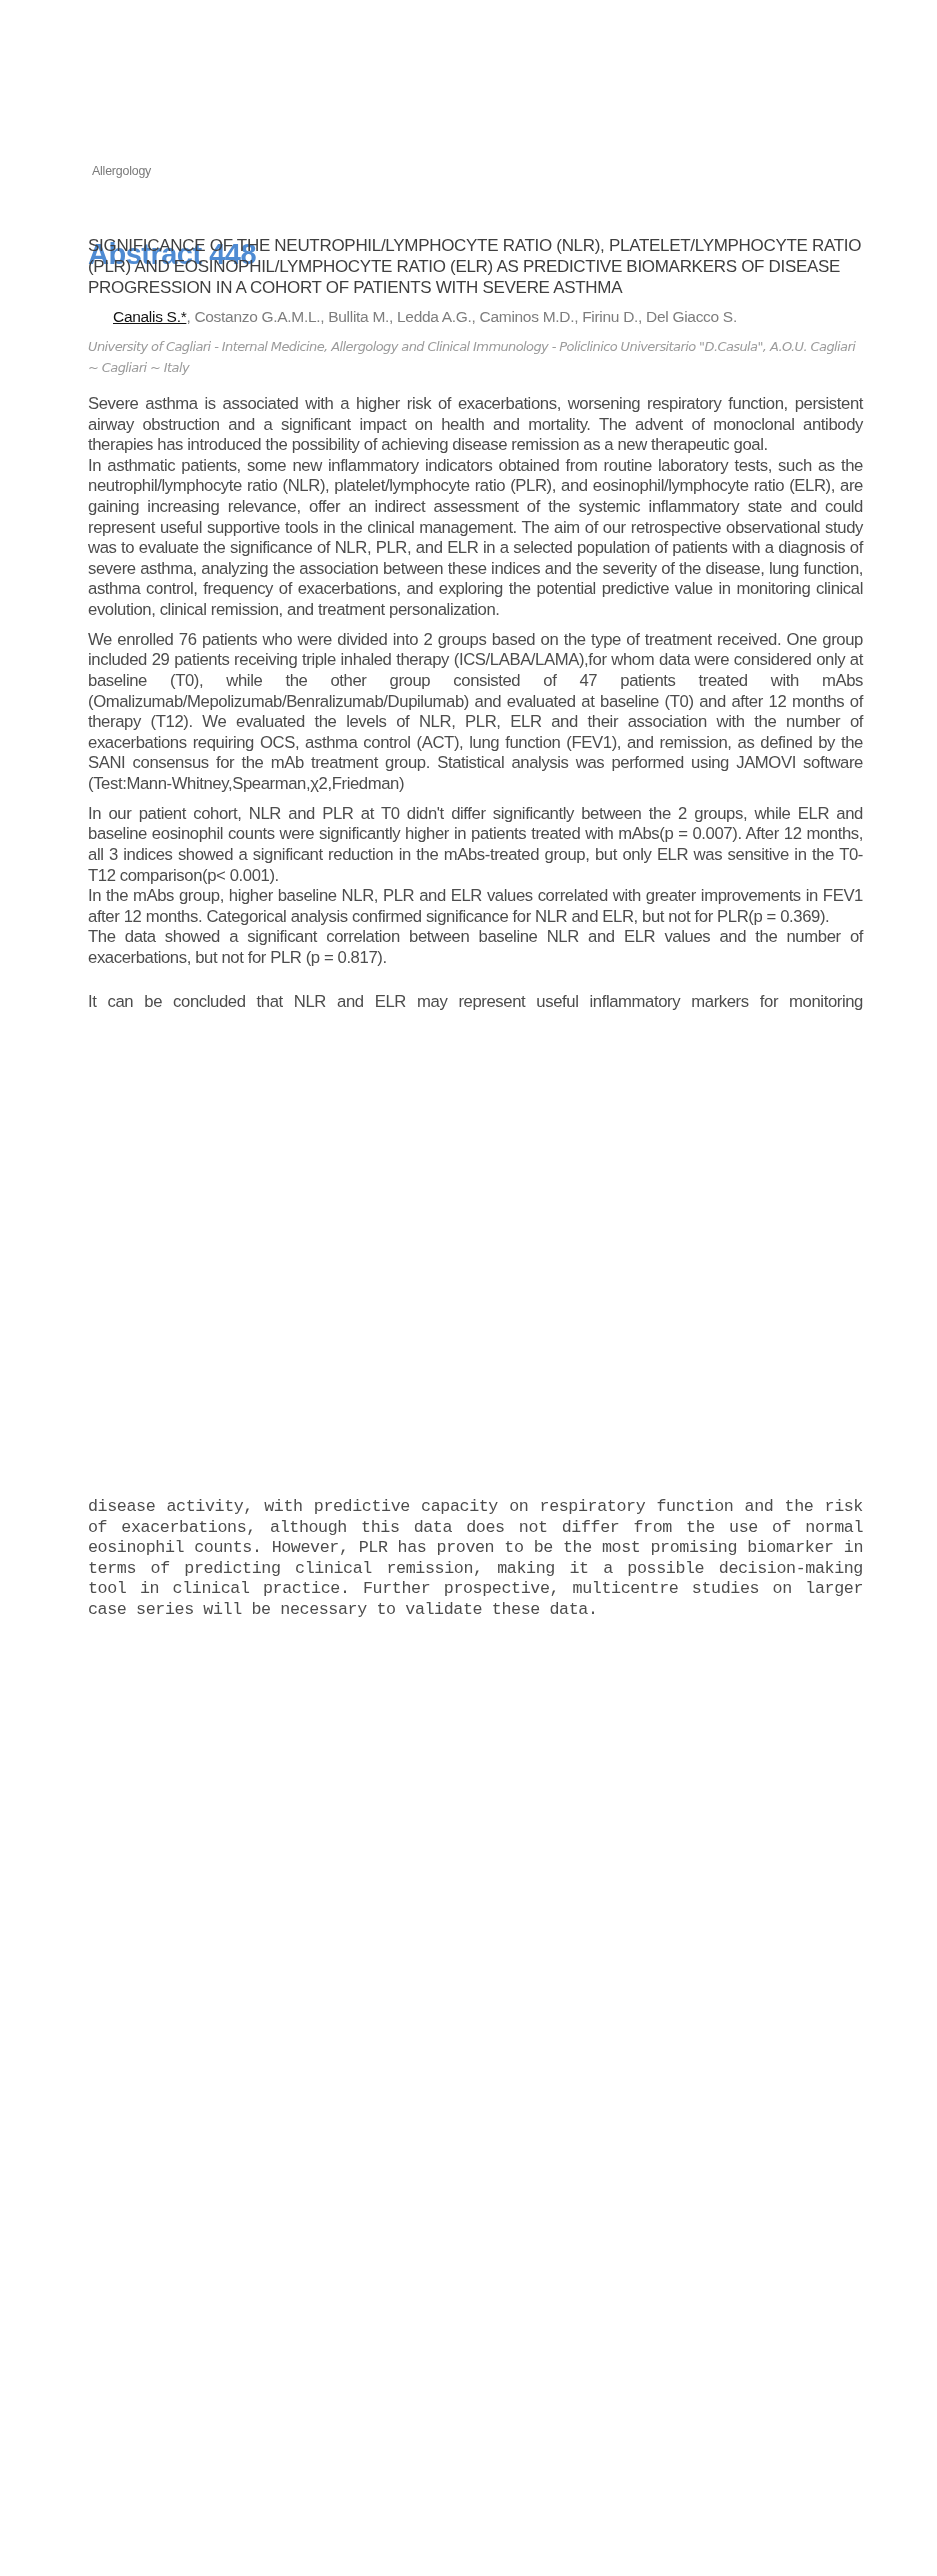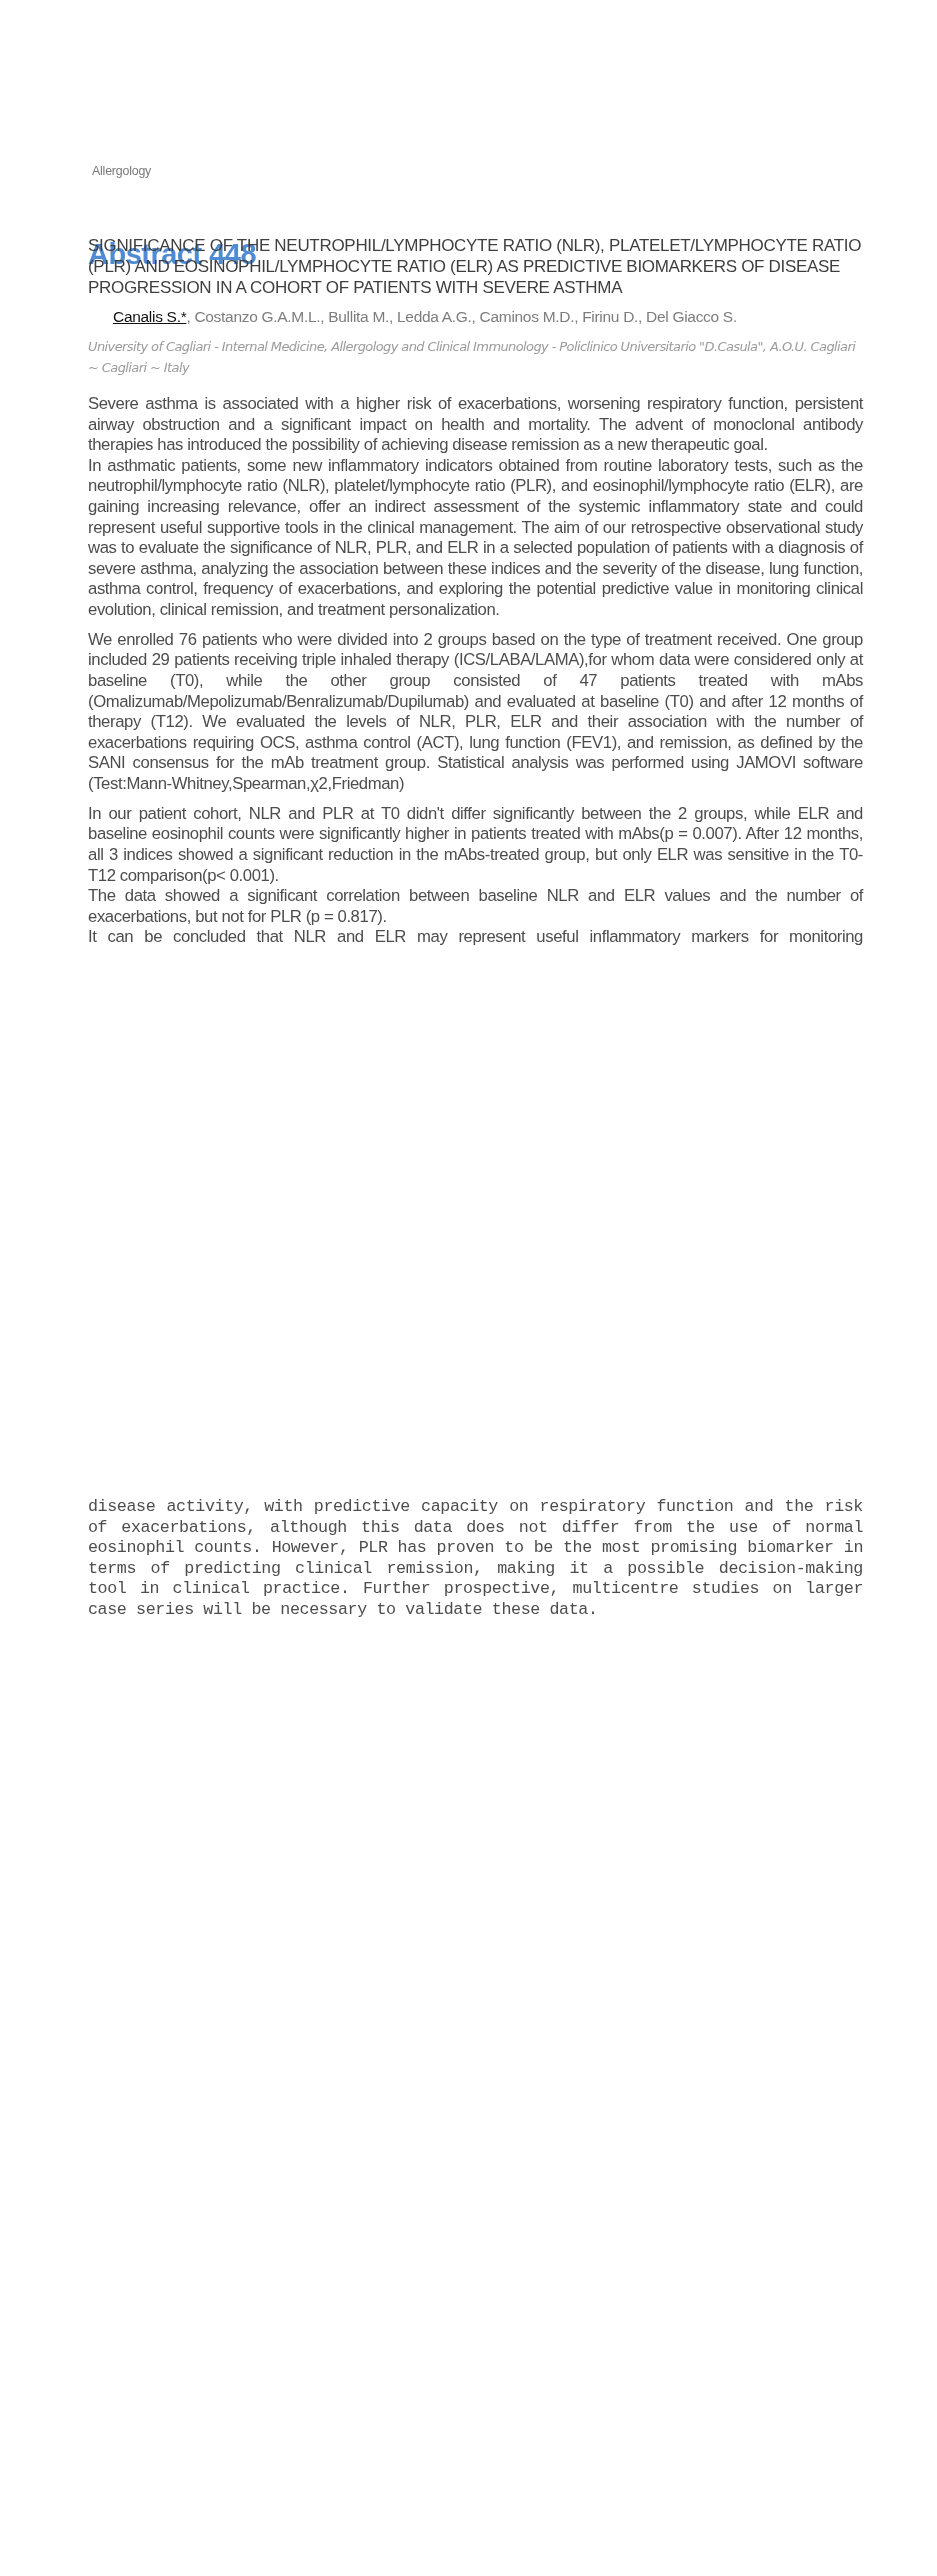--- a/index.html
+++ b/index.html
@@ -57,21 +57,22 @@
 <div class="body-text block1">
   <div class="section">
     <p>Severe asthma is associated with a higher risk of exacerbations, worsening respiratory function, persistent airway obstruction and a significant impact on health and mortality. The advent of monoclonal antibody therapies has introduced the possibility of achieving disease remission as a new therapeutic goal.</p>
     <p>In asthmatic patients, some new inflammatory indicators obtained from routine laboratory tests, such as the neutrophil/lymphocyte ratio (NLR), platelet/lymphocyte ratio (PLR), and eosinophil/lymphocyte ratio (ELR), are gaining increasing relevance, offer an indirect assessment of the systemic inflammatory state and could represent useful supportive tools in the clinical management. The aim of our retrospective observational study was to evaluate the significance of NLR, PLR, and ELR in a selected population of patients with a diagnosis of severe asthma, analyzing the association between these indices and the severity of the disease, lung function, asthma control, frequency of exacerbations, and exploring the potential predictive value in monitoring clinical evolution, clinical remission, and treatment personalization.</p>
   </div>
   <div class="section">
     <p>We enrolled 76 patients who were divided into 2 groups based on the type of treatment received. One group included 29 patients receiving triple inhaled therapy (ICS/LABA/LAMA),for whom data were considered only at baseline (T0), while the other group consisted of 47 patients treated with mAbs (Omalizumab/Mepolizumab/Benralizumab/Dupilumab) and evaluated at baseline (T0) and after 12 months of therapy (T12). We evaluated the levels of NLR, PLR, ELR and their association with the number of exacerbations requiring OCS, asthma control (ACT), lung function (FEV1), and remission, as defined by the SANI consensus for the mAb treatment group. Statistical analysis was performed using JAMOVI software (Test:Mann-Whitney,Spearman,χ2,Friedman)</p>
   </div>
   <div class="section">
     <p>In our patient cohort, NLR and PLR at T0 didn't differ significantly between the 2 groups, while ELR and baseline eosinophil counts were significantly higher in patients treated with mAbs(p = 0.007). After 12 months, all 3 indices showed a significant reduction in the mAbs-treated group, but only ELR was sensitive in the T0-T12 comparison(p&lt; 0.001).</p>
+    <p>In the mAbs group, higher baseline NLR, PLR and ELR values correlated with greater improvements in FEV1 after 12 months. Categorical analysis confirmed significance for NLR and ELR, but not for PLR(p = 0.369).</p>
     <p>The data showed a significant correlation between baseline NLR and ELR values and the number of exacerbations, but not for PLR (p = 0.817).</p>
-    <p style="text-align-last: justify;">It can be concluded that NLR and ELR may represent useful inflammatory markers for monitoring</p>
+    <p style="text-align-last: justify; margin-top: 23px;">It can be concluded that NLR and ELR may represent useful inflammatory markers for monitoring</p>
   </div>
 </div>
 
 <div class="body-text block2">
   <p>disease activity, with predictive capacity on respiratory function and the risk of exacerbations, although this data does not differ from the use of normal eosinophil counts. However, PLR has proven to be the most promising biomarker in terms of predicting clinical remission, making it a possible decision-making tool in clinical practice. Further prospective, multicentre studies on larger case series will be necessary to validate these data.</p>
 </div>
 
 
 </body></html>

